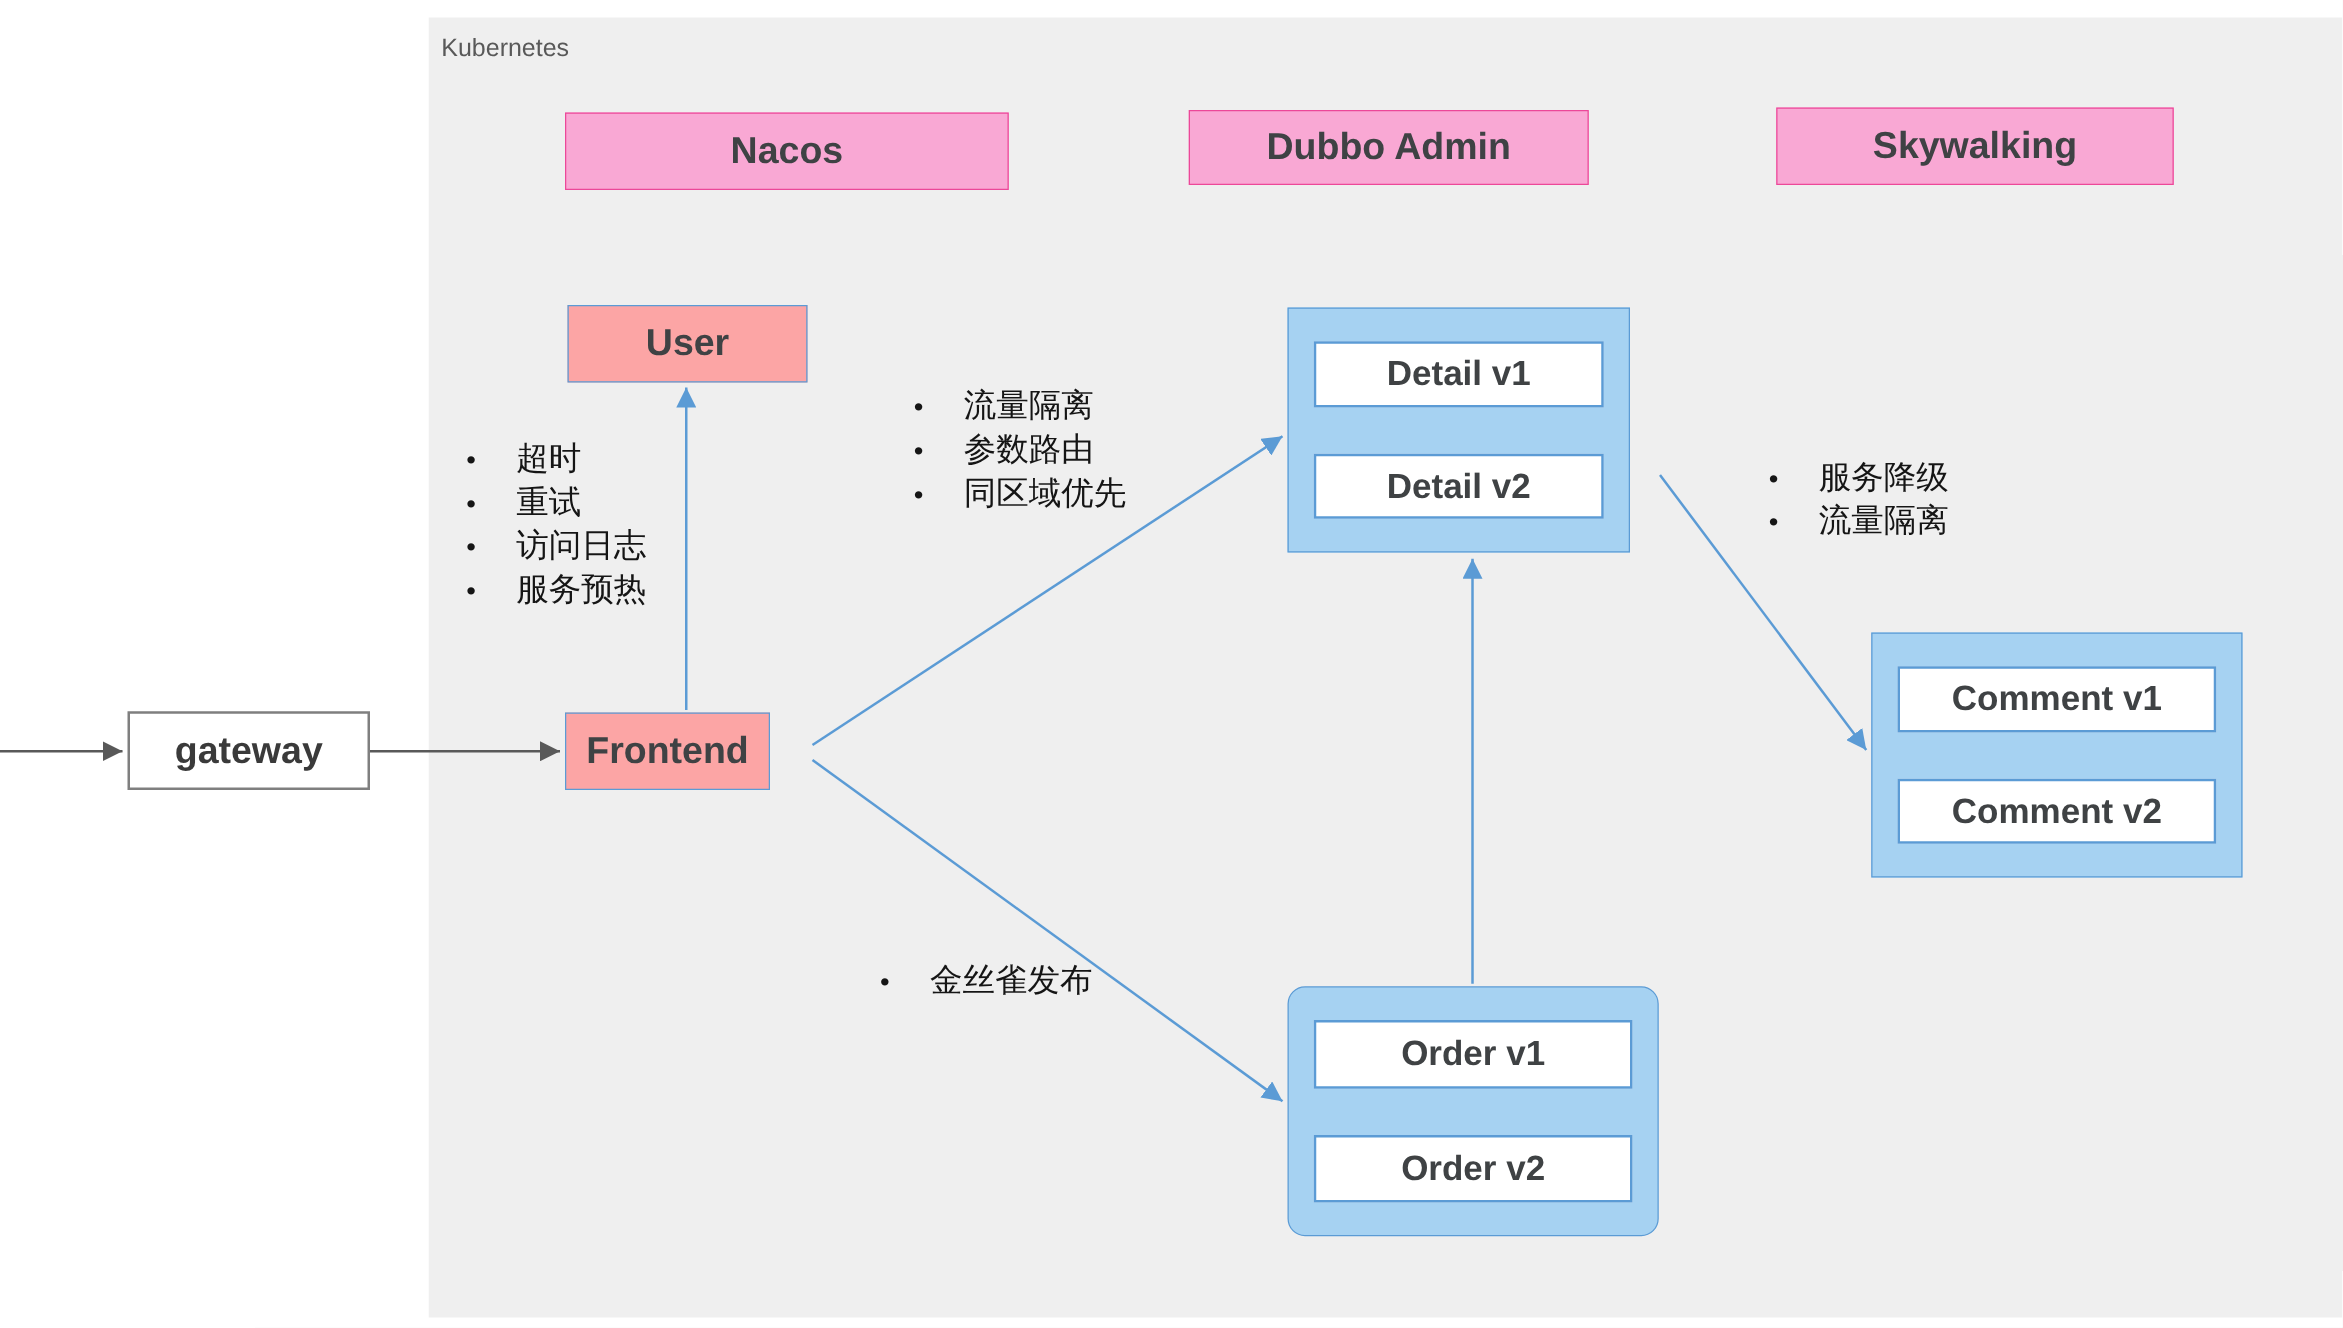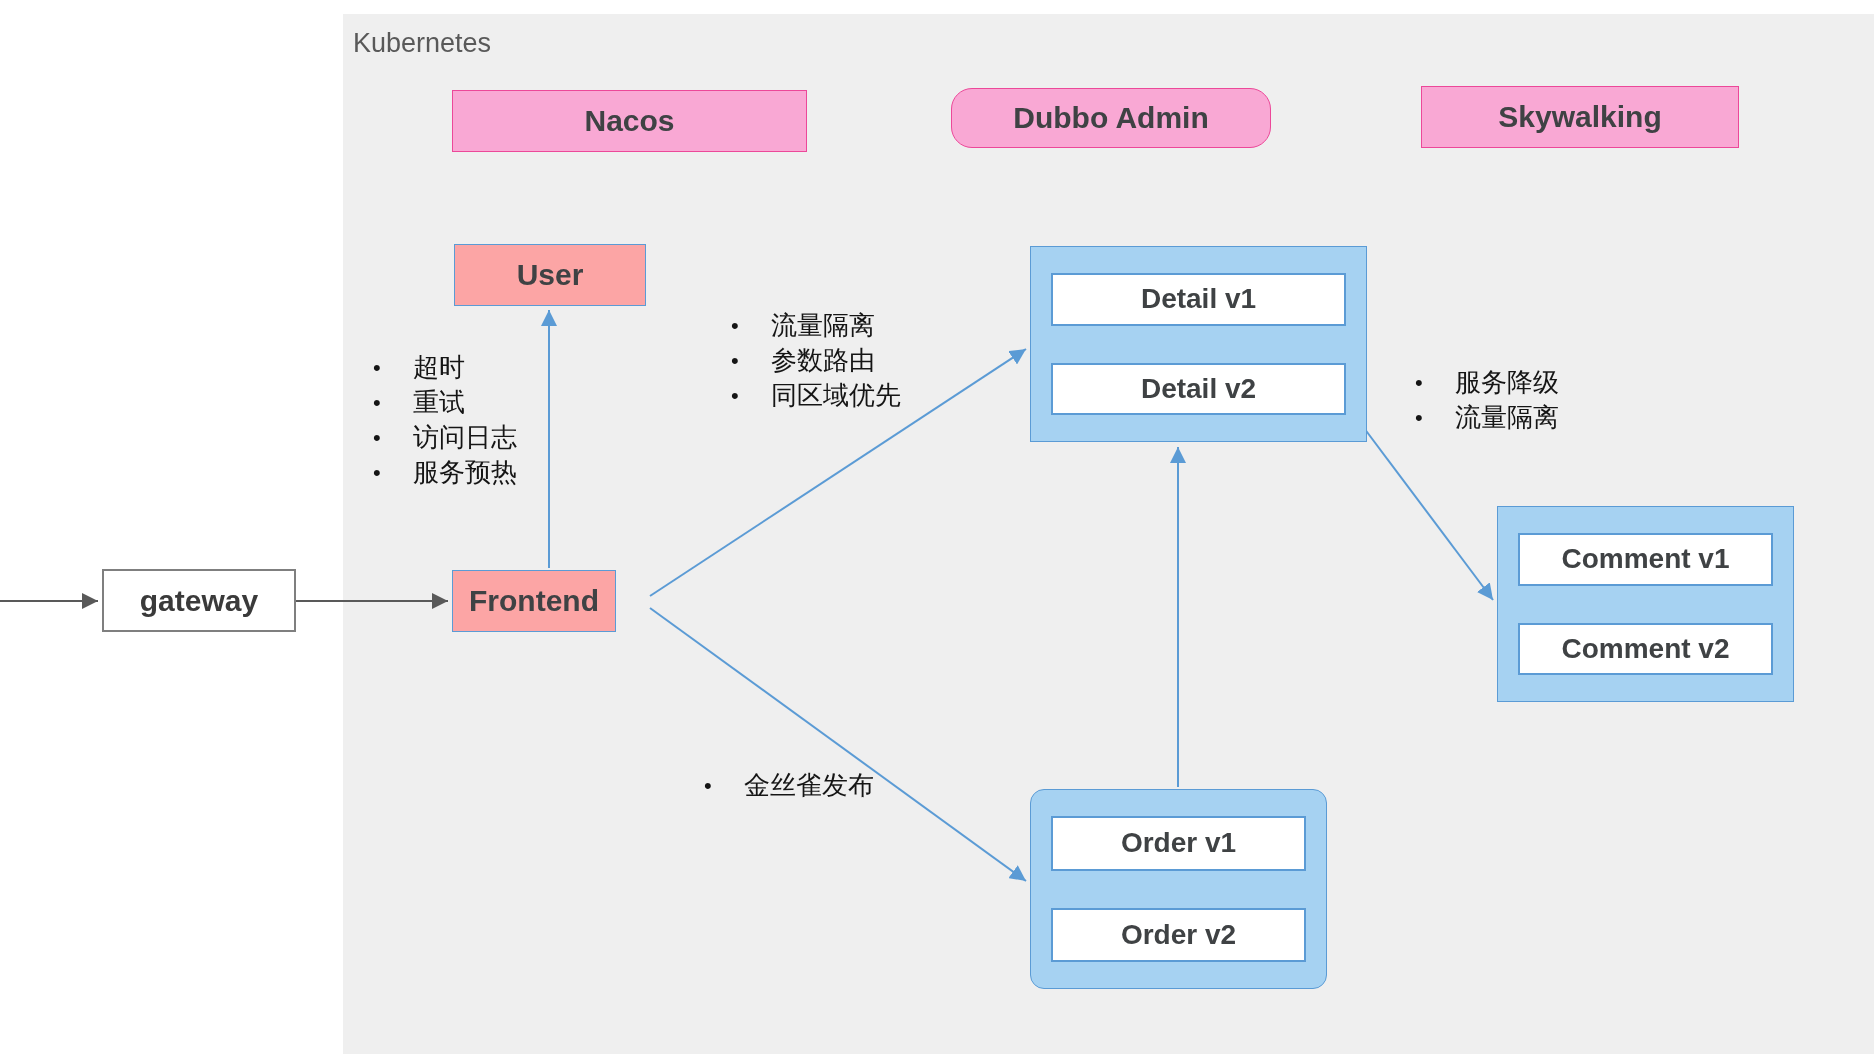--- a/index.html
+++ b/index.html
@@ -1,21 +1,21 @@
 <!DOCTYPE html>
 <html><head>
 <meta charset="utf-8">
 <style>
   * { margin:0; padding:0; box-sizing:border-box; }
   html,body { background:#ffffff; }
   body { font-family:"Liberation Sans", sans-serif; }
   .canvas { position:relative; width:1874px; height:1062px; background:#ffffff; overflow:hidden; }
 
   .k8s-region { position:absolute; left:343px; top:14px; width:1531px; height:1040px; background:#efefef; }
-  .k8s-label { position:absolute; left:353px; top:28px; font-size:27px; color:#595959; }
+  .k8s-label { position:absolute; left:353px; top:28px; font-size:20px; color:#595959; }
 
   .box { position:absolute; display:flex; align-items:center; justify-content:center;
          font-weight:bold; color:#3f4244; white-space:nowrap; }
   .green { background:#f9a8d4; border:1px solid #ec4899; font-size:30px; }
   .blue  { background:#fca5a5; border:1px solid #5b9bd5; font-size:30px; }
   .white-node { background:#ffffff; border:2px solid #7f7f7f; font-size:30px; color:#3a3a3a; }
 
   .group { position:absolute; background:#a6d2f2; border:1px solid #5b9bd5;
            display:flex; flex-direction:column; padding:26px 20px; gap:37px; }
   .inner-box { background:#ffffff; border:2px solid #5b9bd5; height:56px;
@@ -54,38 +54,38 @@
     <line x1="549" y1="568" x2="549" y2="310" stroke="#5b9bd5" stroke-width="2" marker-end="url(#arrow-blue)"></line>
     <line x1="650" y1="596" x2="1026" y2="349" stroke="#5b9bd5" stroke-width="2" marker-end="url(#arrow-blue)"></line>
     <line x1="650" y1="608" x2="1026" y2="881" stroke="#5b9bd5" stroke-width="2" marker-end="url(#arrow-blue)"></line>
     <line x1="1328" y1="380" x2="1493" y2="600" stroke="#5b9bd5" stroke-width="2" marker-end="url(#arrow-blue)"></line>
     <line x1="1178" y1="787" x2="1178" y2="447" stroke="#5b9bd5" stroke-width="2" marker-end="url(#arrow-blue)"></line>
   </svg>
 
   <div class="box green" style="left:452px; top:90px; width:355px; height:62px;">
     <span>Nacos</span>
   </div>
-  <div class="box green" style="left:951px; top:88px; width:320px; height:60px;border-radius:21px;">
+  <div class="box green" style="left:951px; top:88px; width:320px; height:60px;">
     <span>Dubbo Admin</span>
   </div>
   <div class="box green" style="left:1421px; top:86px; width:318px; height:62px;">
     <span>Skywalking</span>
   </div>
 
   <div class="box white-node" style="left:102px; top:569px; width:194px; height:63px;">
     <span>gateway</span>
   </div>
   <div class="box blue" style="left:454px; top:244px; width:192px; height:62px;">
     <span>User</span>
   </div>
   <div class="box blue" style="left:452px; top:570px; width:164px; height:62px;">
     <span>Frontend</span>
   </div>
 
-  <div class="group" style="left:1030px; top:246px; width:337px; height:196px;">
+  <div class="group" style="left:1030px; top:246px; width:274px; height:196px;">
     <div class="inner-box">
       <span>Detail v1</span>
     </div>
     <div class="inner-box">
       <span>Detail v2</span>
     </div>
   </div>
 
   <div class="group" style="left:1497px; top:506px; width:297px; height:196px;">
     <div class="inner-box">

